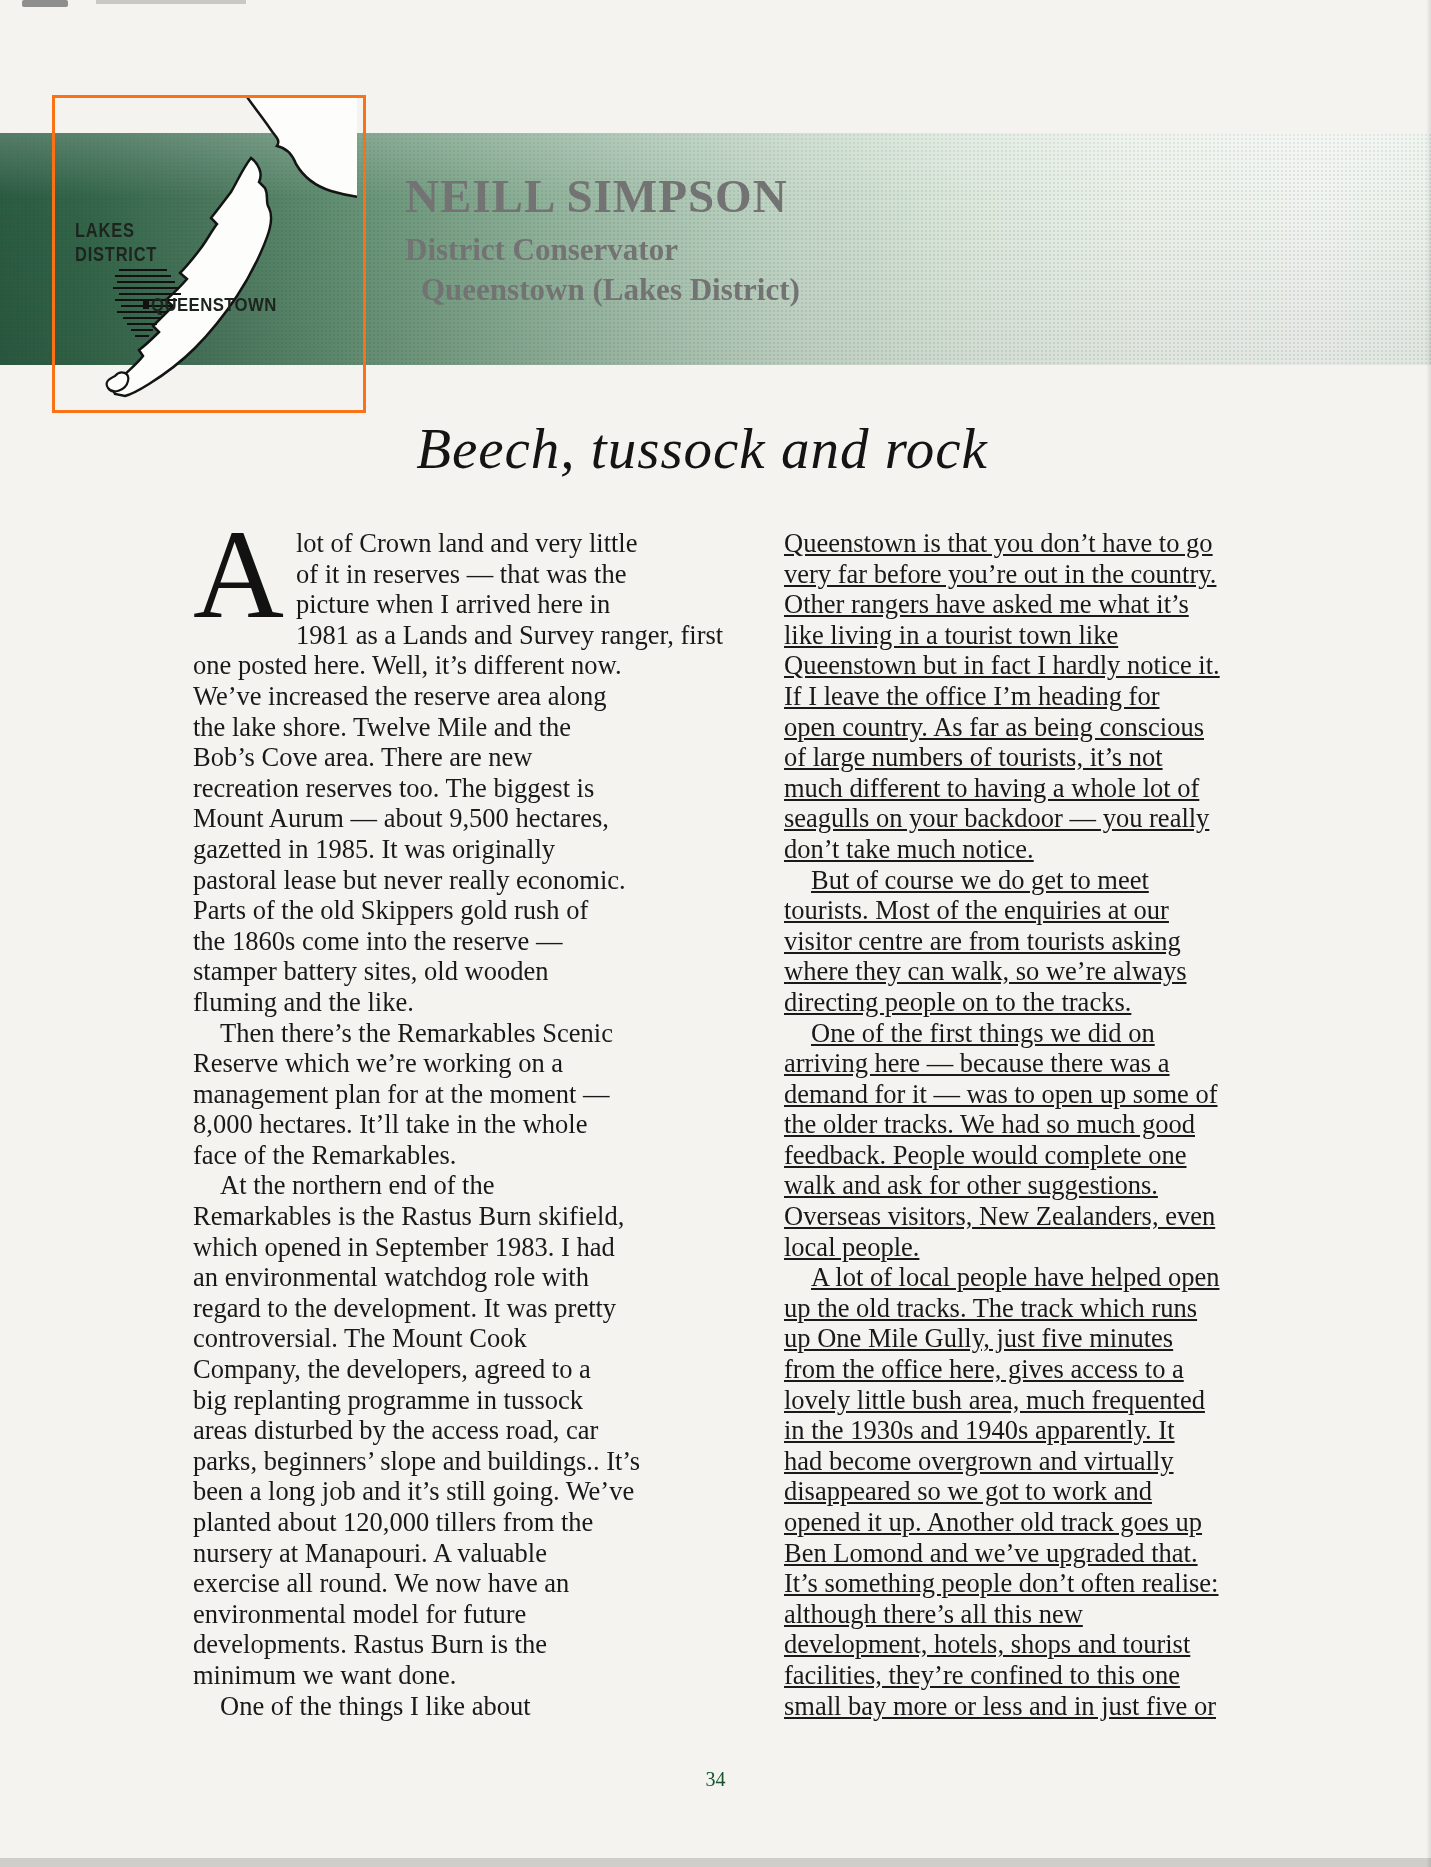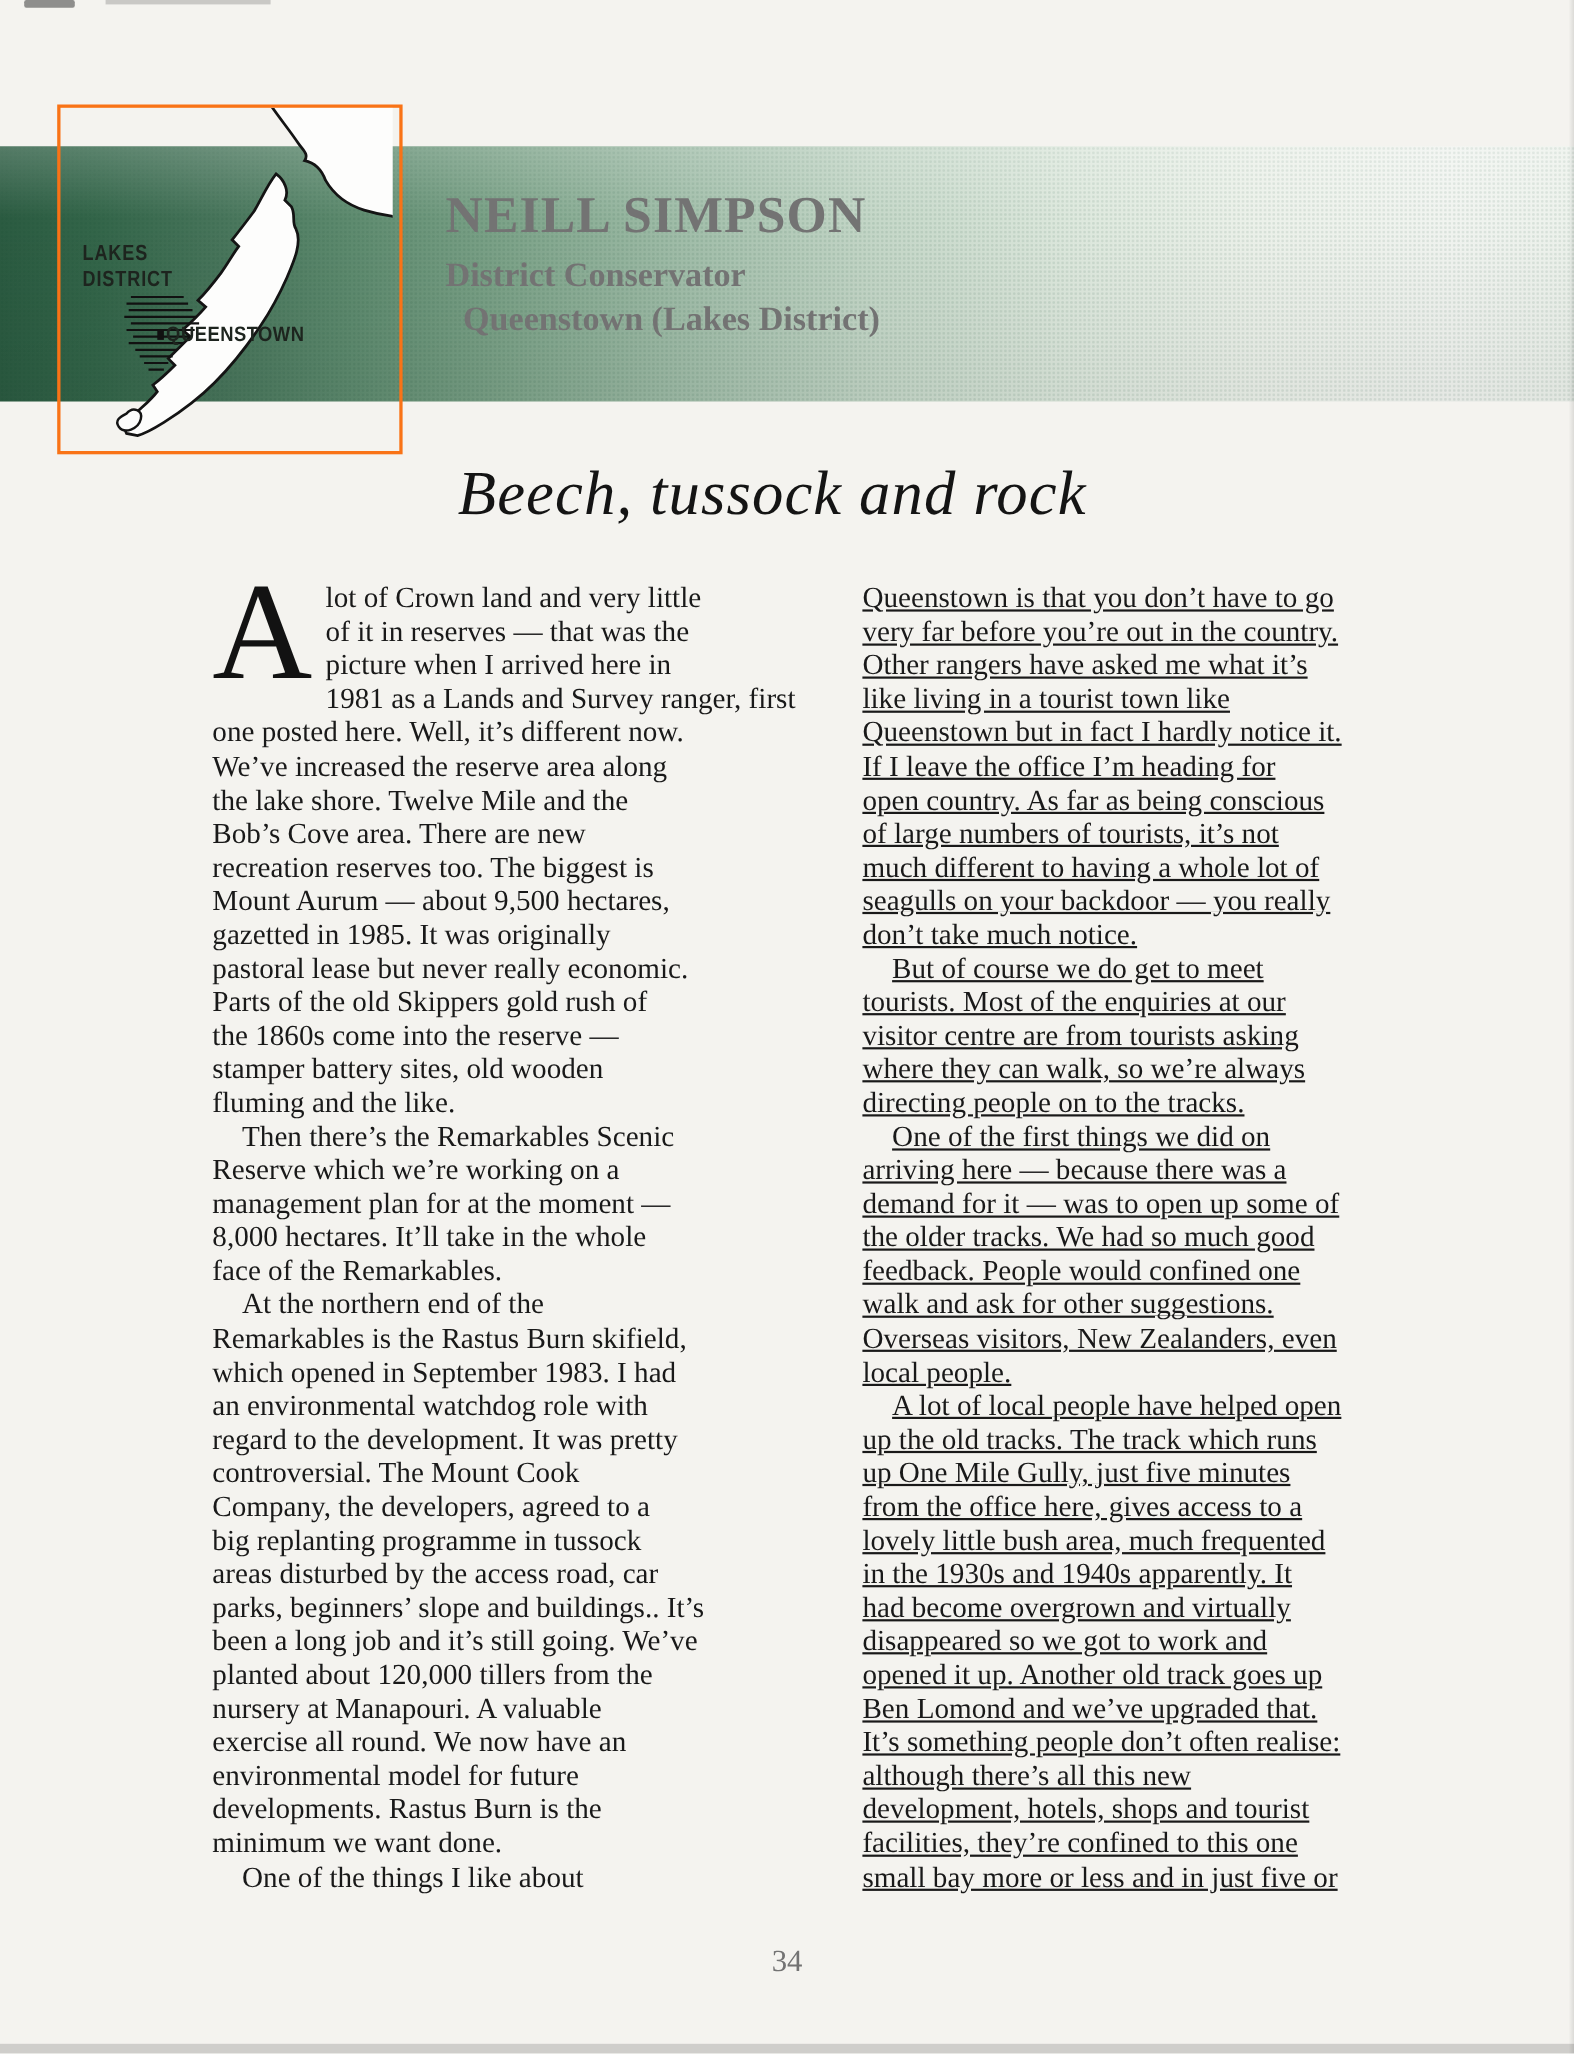--- a/index.html
+++ b/index.html
@@ -55,21 +55,21 @@
   .col-right { left:784px; width:548px;text-decoration:underline; }
   .line { white-space:nowrap; }
   .line.indent { text-indent:27px; }
   .dropcap {
     display:block; float:left;
     font-size:126px; line-height:90px; height:90px;
     padding:2px 12px 0 0; font-weight:400; color:#121212;
   }
   .page-number {
     position:absolute; left:0; top:1768px; width:1431px;
-    text-align:center; font-size:28px; color:#737373;
+    text-align:center; font-size:20px; color:#14532d;
   }
   
   .scan-bottom { position:absolute; left:0; bottom:0; width:100%; height:9px; background:#cfcecb; }
   .scan-right  { position:absolute; right:0; top:0; width:5px; height:100%; background:linear-gradient(90deg, rgba(0,0,0,0), rgba(0,0,0,0.10)); }
   .smudge-1 { position:absolute; left:22px; top:0; width:46px; height:7px; background:#3a3a3a; opacity:.55; border-radius:2px; }
   .smudge-2 { position:absolute; left:96px; top:0; width:150px; height:4px; background:#777; opacity:.35; }
 </style>
 </head>
 <body>
 
@@ -177,21 +177,21 @@
         <div class="line">don’t take much notice.</div>
         <div class="line indent">But of course we do get to meet</div>
         <div class="line">tourists. Most of the enquiries at our</div>
         <div class="line">visitor centre are from tourists asking</div>
         <div class="line">where they can walk, so we’re always</div>
         <div class="line">directing people on to the tracks.</div>
         <div class="line indent">One of the first things we did on</div>
         <div class="line">arriving here — because there was a</div>
         <div class="line">demand for it — was to open up some of</div>
         <div class="line">the older tracks. We had so much good</div>
-        <div class="line">feedback. People would confined one</div>
+        <div class="line">feedback. People would complete one</div>
         <div class="line">walk and ask for other suggestions.</div>
         <div class="line">Overseas visitors, New Zealanders, even</div>
         <div class="line">local people.</div>
         <div class="line indent">A lot of local people have helped open</div>
         <div class="line">up the old tracks. The track which runs</div>
         <div class="line">up One Mile Gully, just five minutes</div>
         <div class="line">from the office here, gives access to a</div>
         <div class="line">lovely little bush area, much frequented</div>
         <div class="line">in the 1930s and 1940s apparently. It</div>
         <div class="line">had become overgrown and virtually</div>

